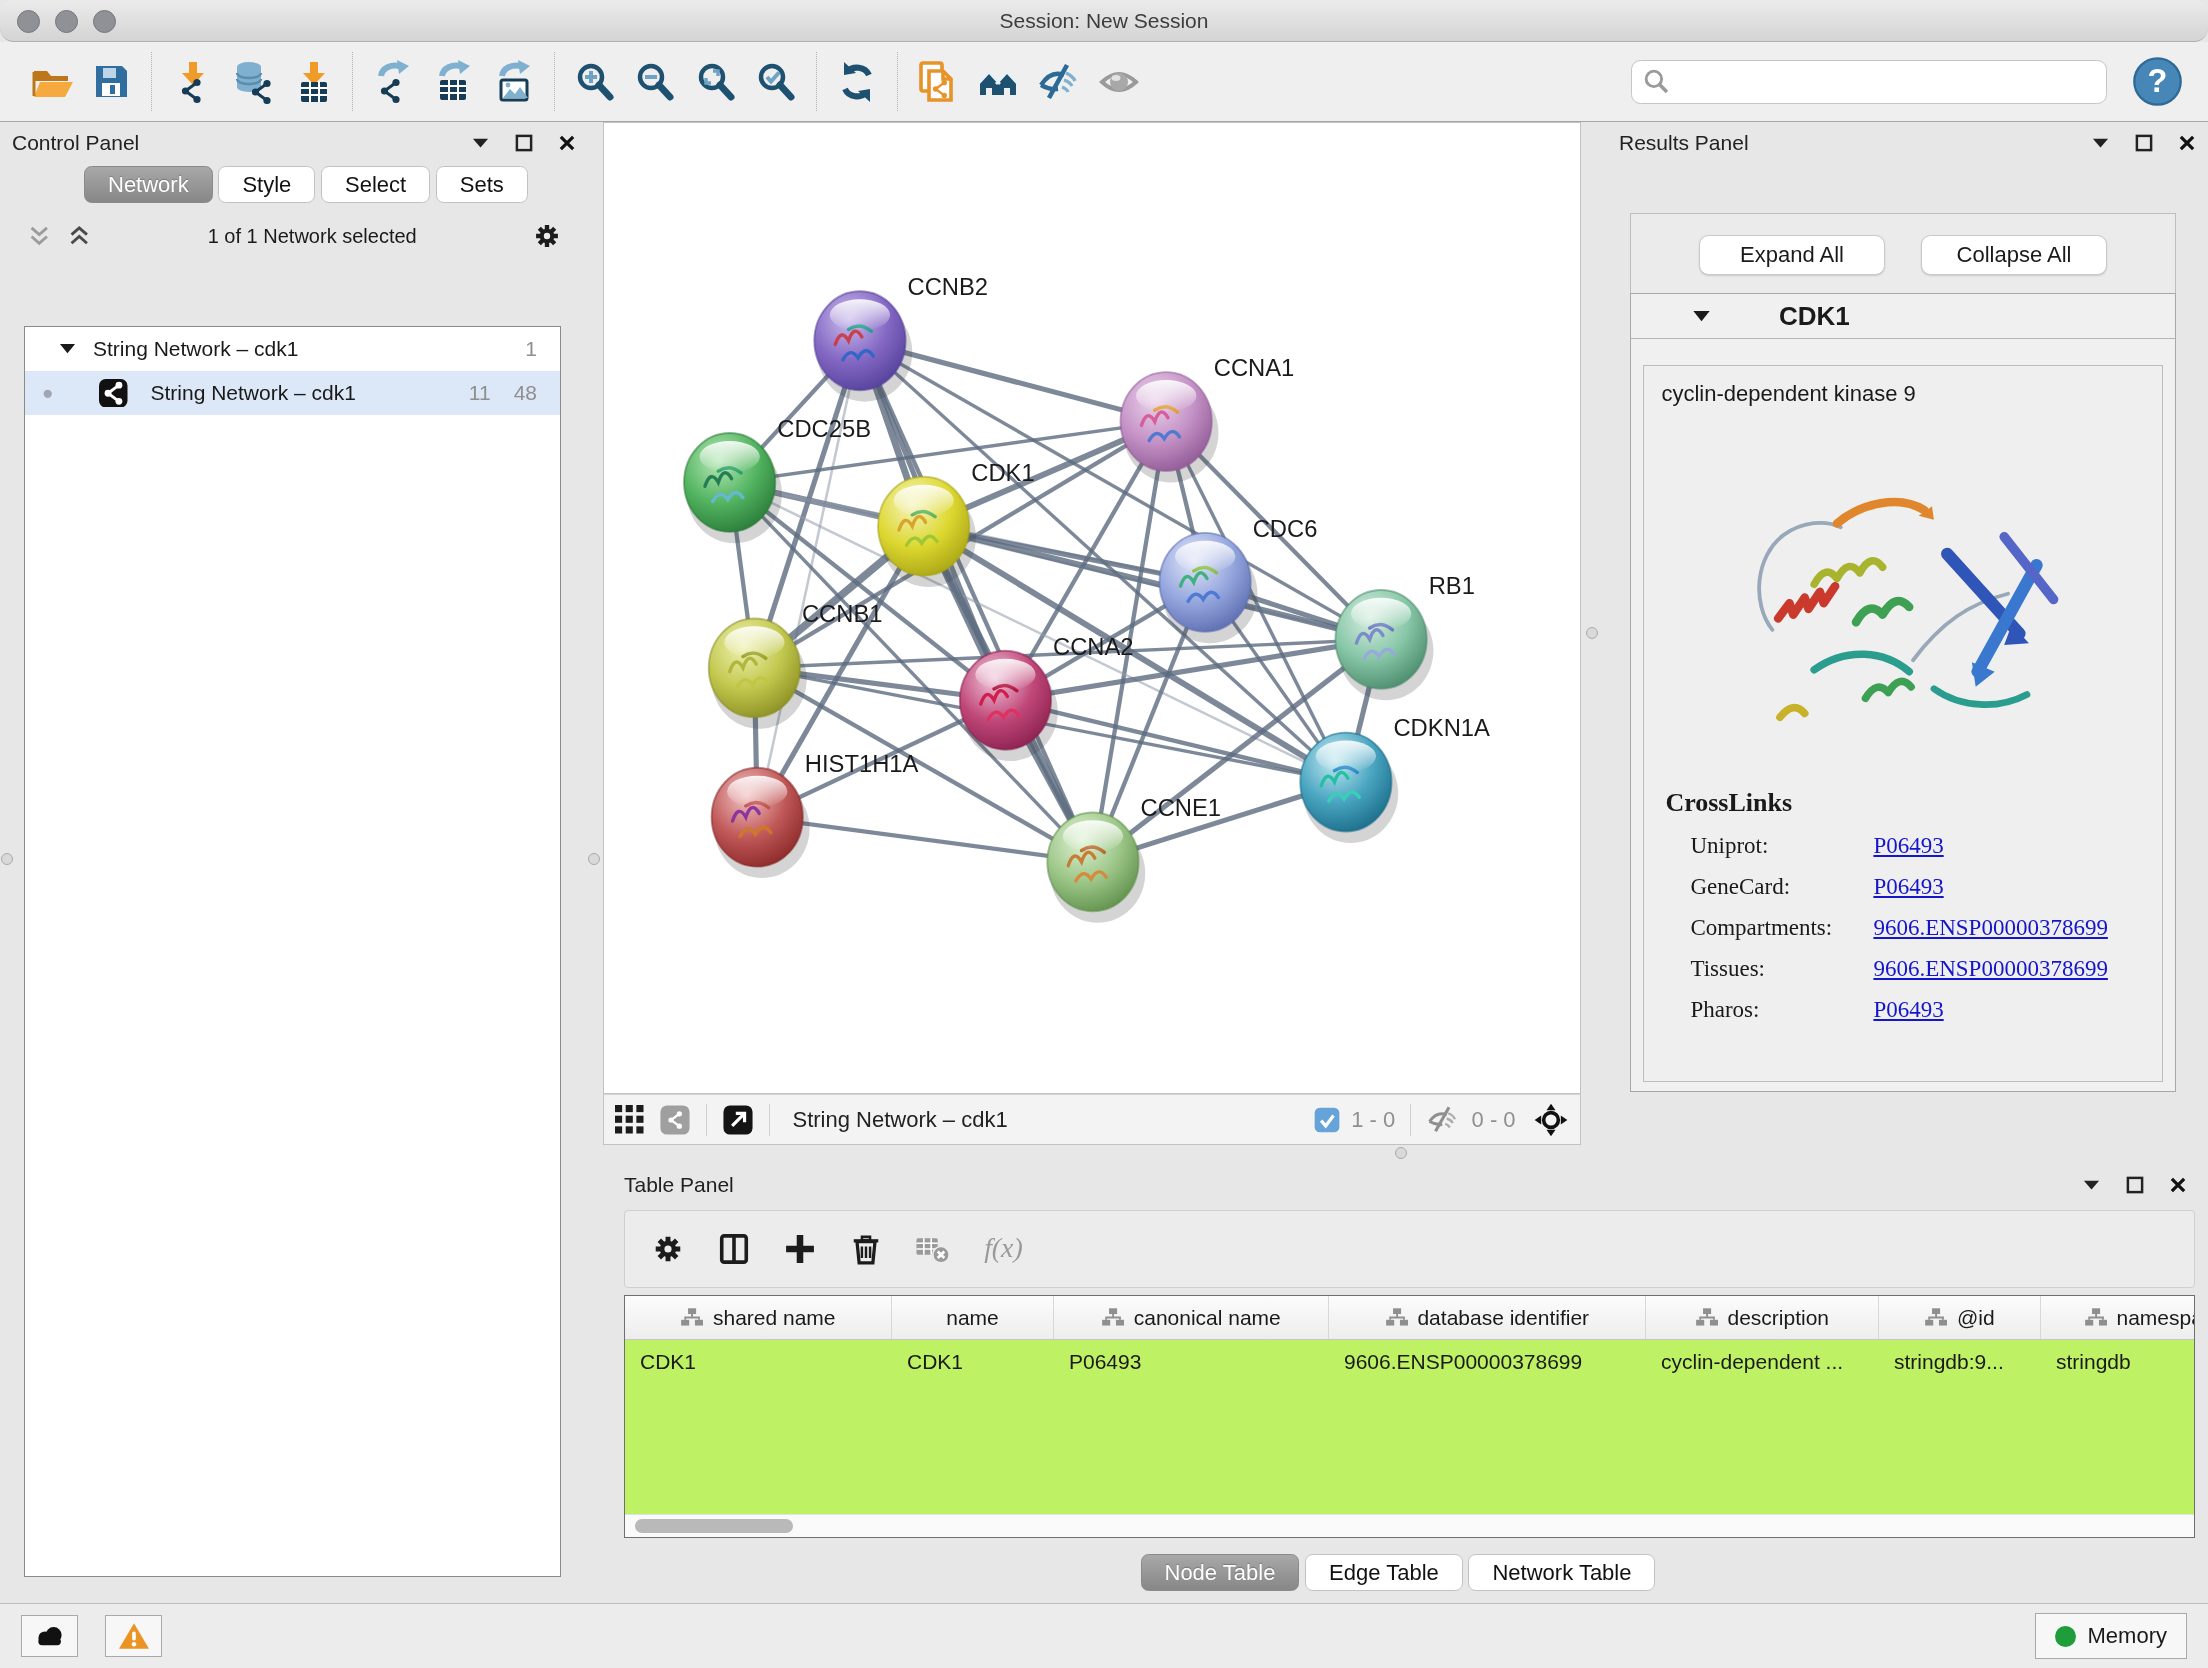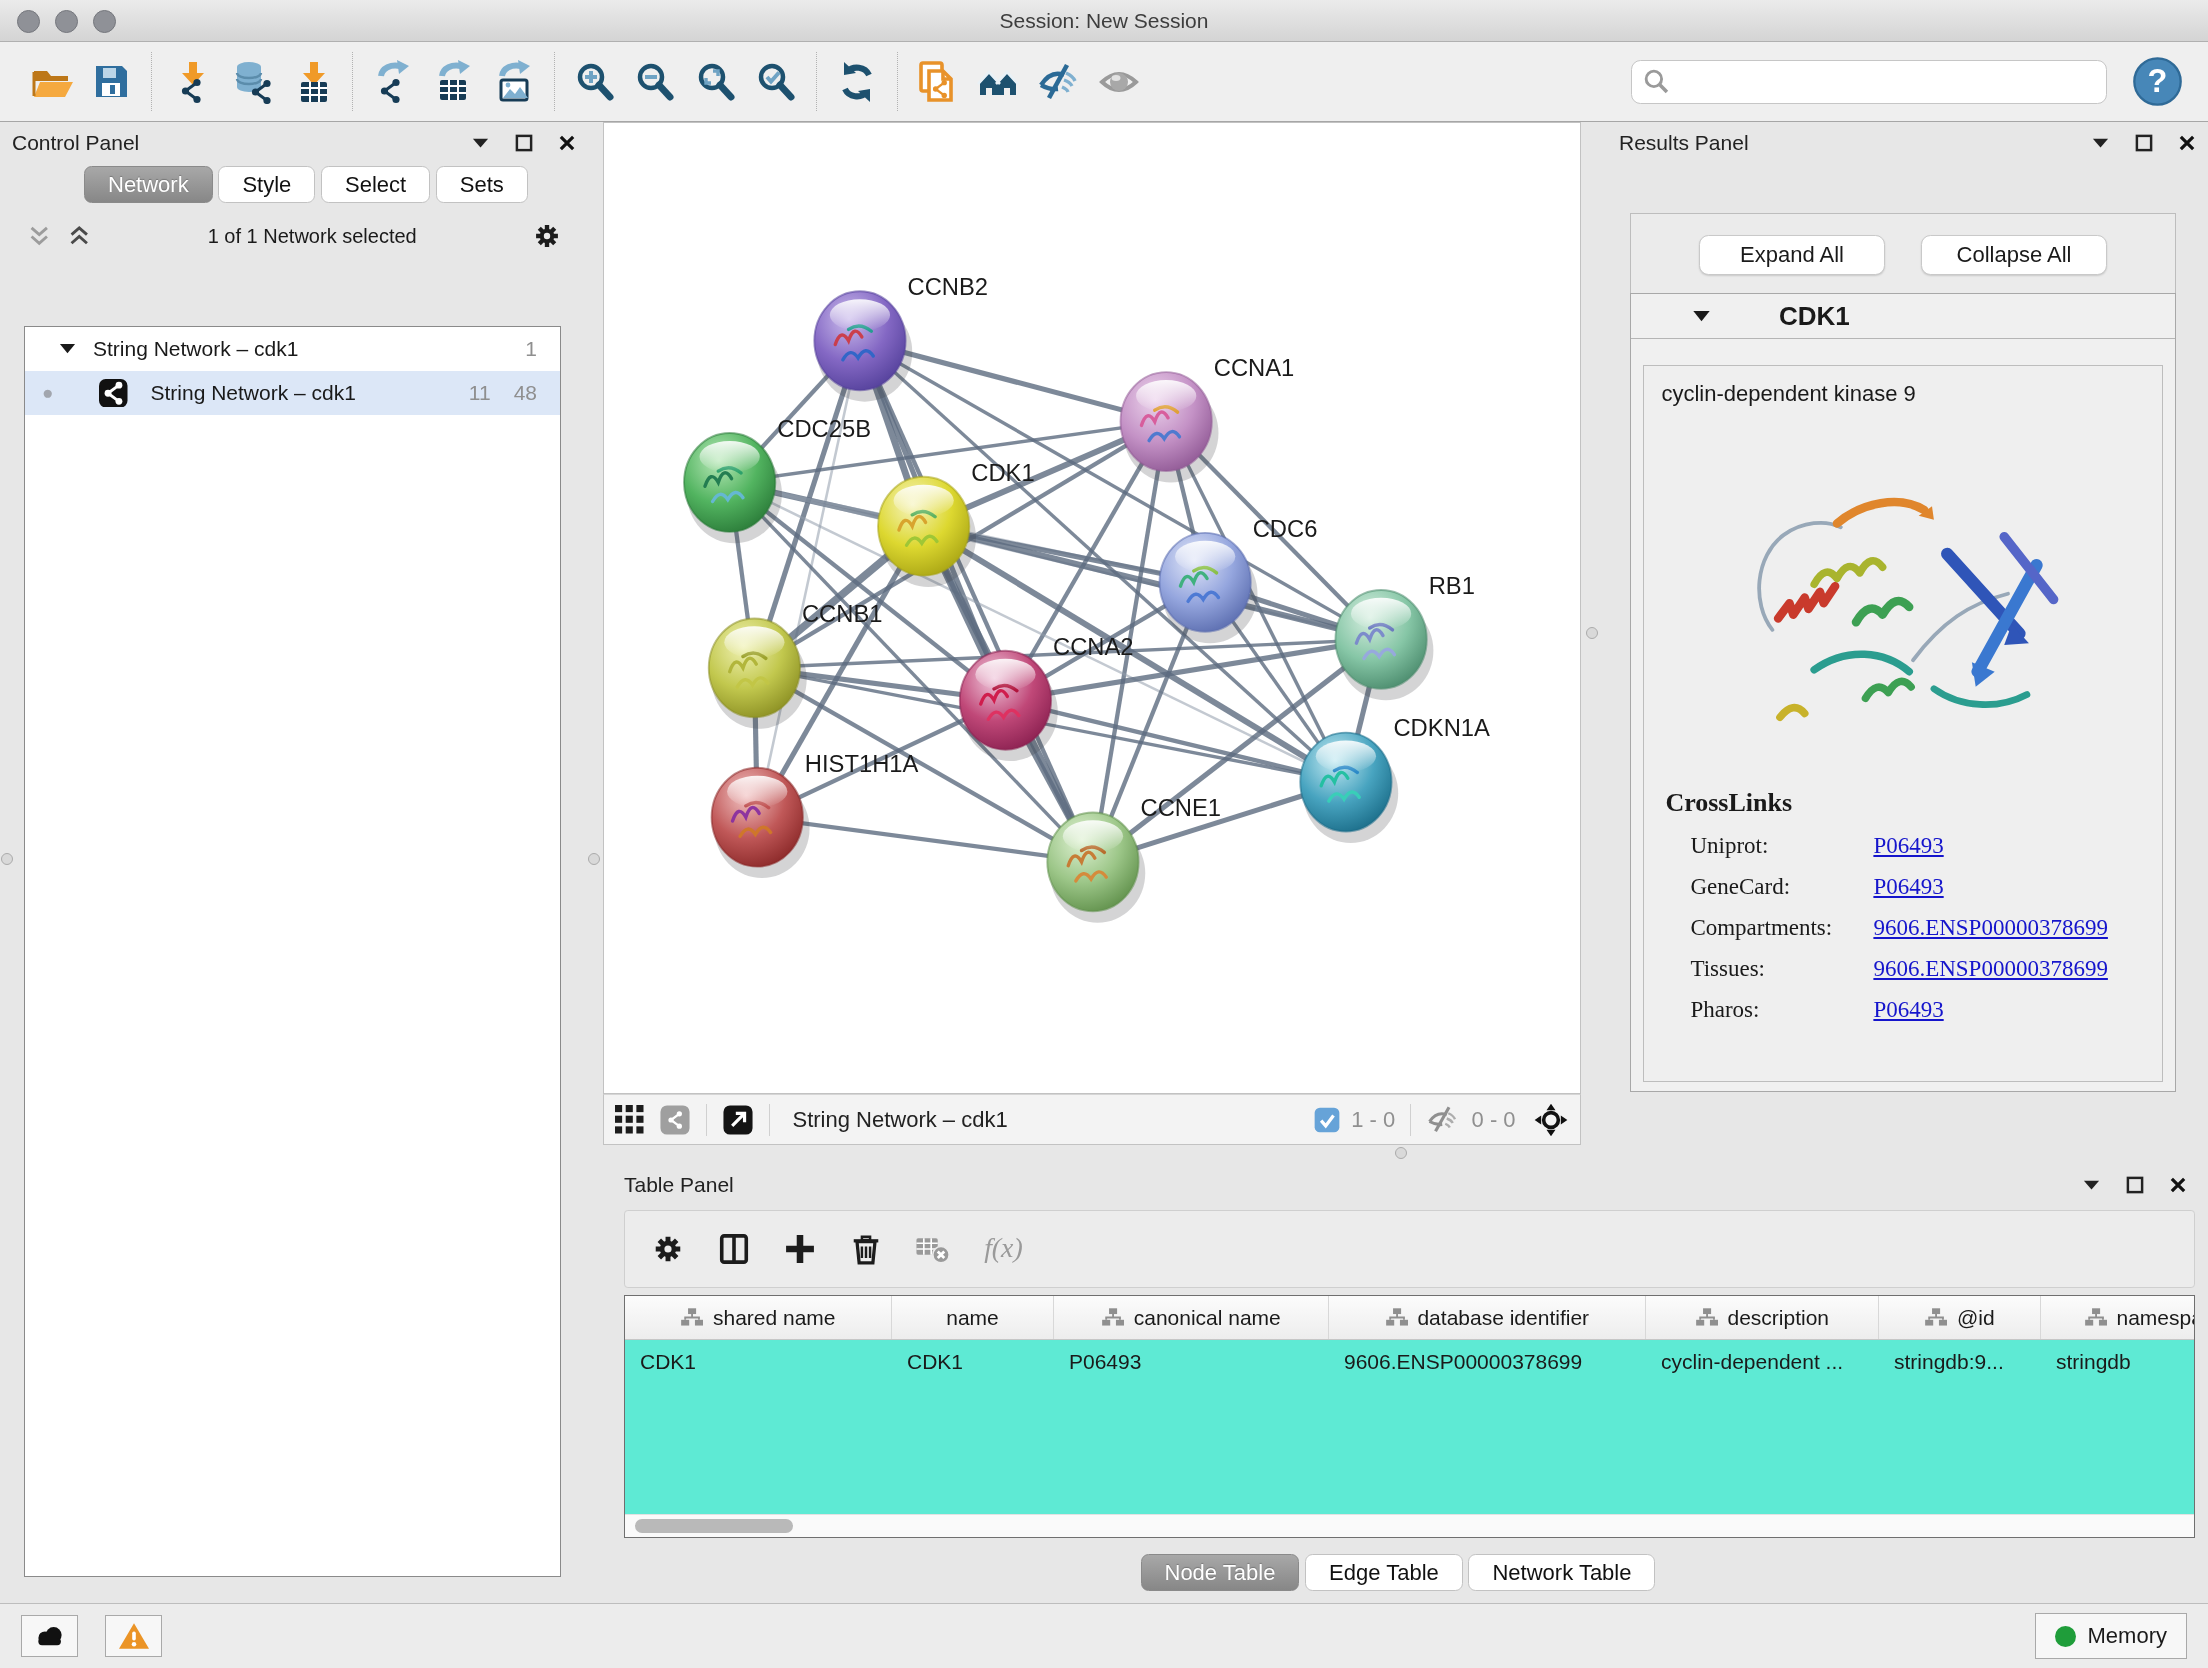--- a/index.html
+++ b/index.html
@@ -2,21 +2,21 @@
 <html style="font-size:15px"><head>
 <meta charset="utf-8">
 <style>
   * { margin:0; padding:0; box-sizing:border-box; }
   html,body { width:2208px; height:1668px; }
   body { font-family:"Liberation Sans",sans-serif; background:#e7e7e7; color:#1a1a1a; }
   .window { position:relative; width:2208px; height:1668px; background:#e7e7e7; overflow:hidden; }
 
   
   .titlebar { position:absolute; left:0; top:0; right:0; height:42px;
-    background:linear-gradient(#ebebeb,#d4d4d4); border-bottom:1px solid #b0b0b0; }
+    background:linear-gradient(#ebebeb,#d4d4d4); border-bottom:1px solid #b0b0b0;border-radius:14px; }
   .traffic { position:absolute; left:17px; top:9.5px; display:flex; gap:15px; }
   .tl { width:23px; height:23px; border-radius:50%; background:#8f9197; border:1px solid #75777d; }
   .win-title { line-height:42px; text-align:center; font-size:21px; color:#3d3d3d; }
 
   
   .toolbar { position:absolute; left:0; top:42px; right:0; height:80px; background:#efefef;
     border-bottom:1px solid #a6a6a6; display:flex; align-items:center; padding:0 25px; }
   .tgroup { display:flex; gap:9.5px; align-items:center; }
   .tbtn { width:51px; height:55px; display:flex; align-items:center; justify-content:center; cursor:default; }
   .tsep { height:59px; border-left:1.9px dotted #b2b2b2; margin:0 14.3px; }
@@ -84,21 +84,21 @@
   .cl-title { font-weight:bold; font-size:26px; }
   .cl-row { display:flex; margin-top:15px; font-size:23px; }
   .cl-label { width:183px; margin-left:25px; flex:none; }
   .cl-value { color:#1515cc; text-decoration:underline; }
 
   
   .table-panel { position:absolute; left:588px; top:1162px; right:0; bottom:65px; background:#e7e7e7; }
   .tp-head { position:absolute; left:36px; right:21px; top:1.9px; height:42px; display:flex; align-items:center; }
   .tp-toolbar { position:absolute; left:36px; right:13.3px; top:48px; height:78px; background:#ececec;
     border:1px solid #cfcfcf; border-radius:3.8px; display:flex; align-items:center; gap:30px; padding-left:25px; }
-  .tp-tablewrap { position:absolute; left:36px; right:13.3px; top:133px; height:243px; background:#5eead4;
+  .tp-tablewrap { position:absolute; left:36px; right:13.3px; top:133px; height:243px; background:#bef264;
     border:1px solid #6f6f6f; overflow:hidden; }
   .tp-cols { display:flex; height:44px; background:linear-gradient(#fcfcfc,#ededed); border-bottom:1px solid #c6c6c6; }
   .th { display:flex; align-items:center; justify-content:center; gap:9.5px; font-size:21px;
     border-right:1px solid #d8d8d8; flex:none; white-space:nowrap; overflow:hidden; }
   .tr { display:flex; height:44px; }
   .td { font-size:21px; padding-left:15px; display:flex; align-items:center; flex:none; white-space:nowrap; overflow:hidden; }
   .tp-hscroll { position:absolute; left:0; right:0; bottom:0; height:23px; background:#fafafa; border-top:1px solid #e2e2e2; }
   .thumb { position:absolute; left:9.5px; top:3.8px; width:158px; height:14.3px; border-radius:7.6px; background:#b9b9b9; }
   .tp-tabs { position:absolute; left:0; right:0; top:392px; display:flex; justify-content:center; gap:5.7px; }
 

